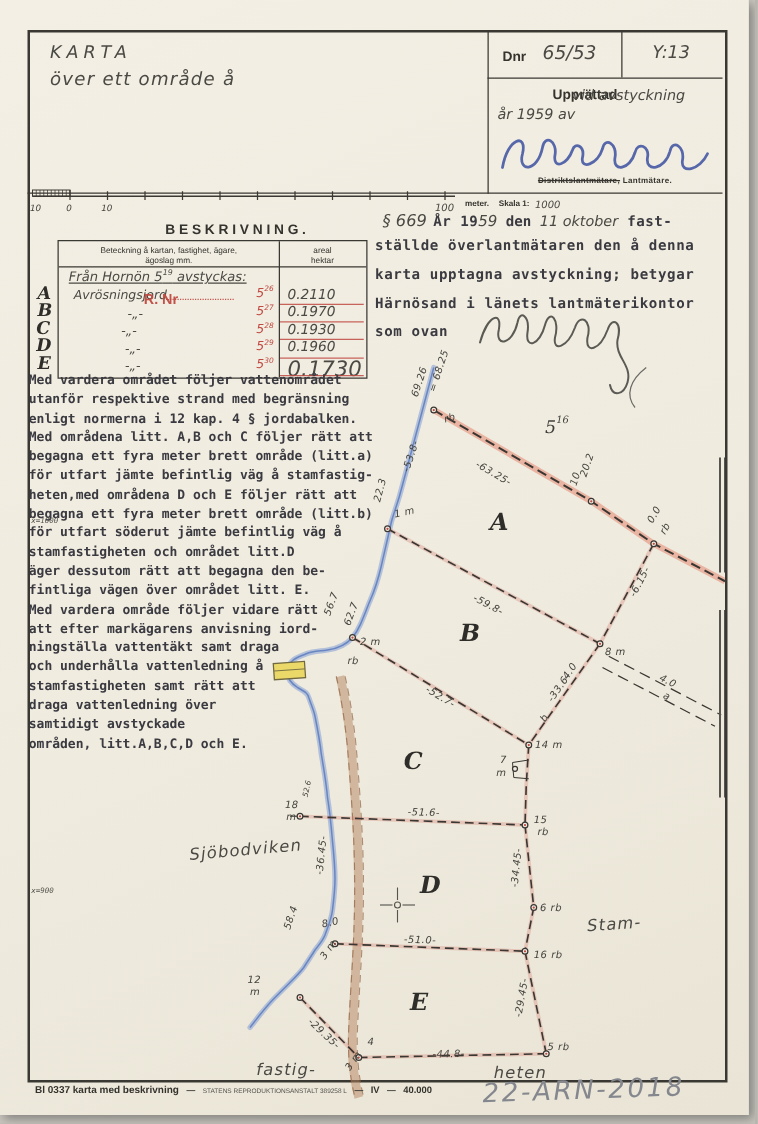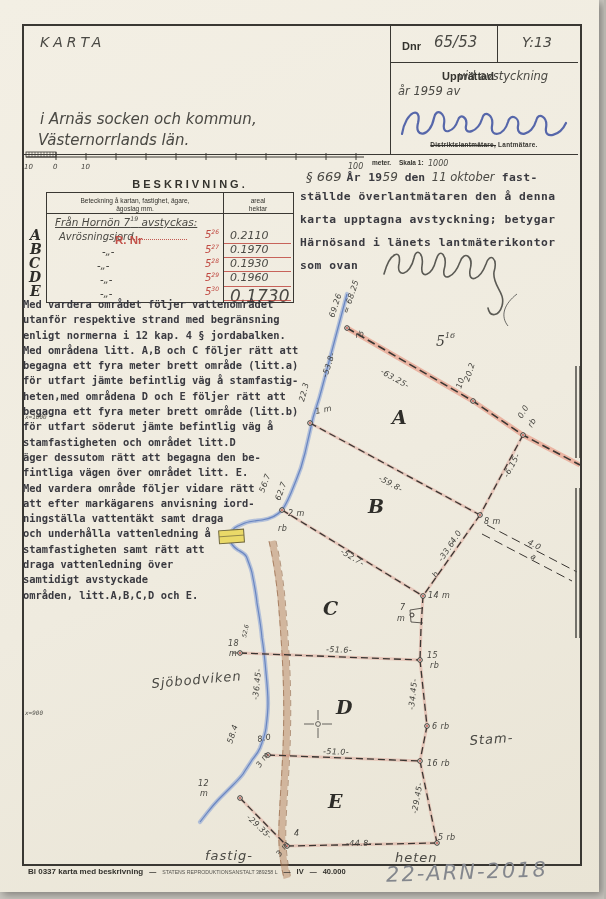--- a/index.html
+++ b/index.html
@@ -35,22 +35,21 @@
 <div class="page">
   <div class="paper"></div>
   <div class="frame"></div>
 
   <div class="line-v" style="left:390px;top:24px;height:131px;"></div>
   <div class="line-v" style="left:497px;top:24px;height:38px;"></div>
   <div class="line-h" style="left:390px;top:62px;width:188px;"></div>
   <div class="line-h" style="left:22px;top:154px;width:556px;"></div>
 
   <div class="abs hw" style="left:40px;top:34px;font-size:14px;letter-spacing:4px;">KARTA</div>
-  <div class="abs hw" style="left:40px;top:110px;font-size:15px;">i Arnäs socken och kommun,</div>
-  <div class="abs hw" style="left:38px;top:131px;font-size:15px;">Västernorrlands län.</div>
+  <div class="abs hw" style="left:40px;top:56px;font-size:14.5px;letter-spacing:1px;">över ett område å</div>
 
   <div class="abs printed" style="left:402px;top:40px;font-size:11px;">Dnr</div>
   <div class="abs hw" style="left:434px;top:33px;font-size:15px;">65/53</div>
   <div class="abs hw" style="left:522px;top:34px;font-size:14px;">Y:13</div>
 
   <div class="abs printed" style="left:398px;top:70px;font-size:11px;margin-left:44px;">Upprättad</div>
   <div class="abs hw" style="left:458px;top:69px;font-size:11.5px;font-style:italic;">vid avstyckning</div>
   <div class="abs hw" style="left:398px;top:84px;font-size:11.5px;">år 1959 av</div>
   <svg class="abs" style="left:396px;top:96px;" width="176" height="50" viewBox="0 0 176 50">
     <path d="M6,38 C10,14 26,10 22,27 C18,42 34,42 38,22 C40,11 50,17 48,28 C46,40 58,36 62,24 C64,17 72,21 70,30 C68,40 82,36 86,23 C88,13 98,19 96,30 C94,42 108,40 112,26 C114,17 124,21 122,30 C120,42 136,40 140,25 C142,15 152,21 150,32 C148,44 164,40 170,27" fill="none" stroke="#3b4fa0" stroke-width="2.2" stroke-linecap="round" opacity=".85"></path>
@@ -109,21 +108,21 @@
     <div class="line-v" style="left:176px;top:0;height:109px;border-left-width:1.2px;"></div>
     <div class="abs printed" style="left:0;top:4px;width:176px;text-align:center;font-size:6.6px;font-weight:normal;line-height:7.5px;">
       <div>Beteckning å kartan, fastighet, ägare,</div>
       <div>ägoslag mm.</div>
     </div>
     <div class="abs printed" style="left:176px;top:4px;width:70px;text-align:center;font-size:6.6px;font-weight:normal;line-height:7.5px;">
       <div>areal</div>
       <div>hektar</div>
     </div>
     <div class="abs hw" style="left:8px;top:22px;font-size:10.5px;text-decoration:underline;">
-      <span>Från Hornön 7</span><sup class="s">19</sup><span> avstyckas:</span>
+      <span>Från Hornön 5</span><sup class="s">19</sup><span> avstyckas:</span>
     </div>
 
     <div class="abs hw" style="left:12px;top:38px;font-size:10px;">Avrösningsjord</div>
     <div class="abs hw" style="left:55px;top:53px;font-size:10px;">-„-</div>
     <div class="abs hw" style="left:50px;top:67px;font-size:10px;">-„-</div>
     <div class="abs hw" style="left:53px;top:81px;font-size:10px;">-„-</div>
     <div class="abs hw" style="left:53px;top:95px;font-size:10px;">-„-</div>
 
     <div class="abs hw red" style="left:128px;top:35px;width:44px;text-align:right;font-size:10px;"><span>5</span><sup class="s">26</sup></div>
     <div class="abs hw red" style="left:128px;top:50px;width:44px;text-align:right;font-size:10px;"><span>5</span><sup class="s">27</sup></div>

